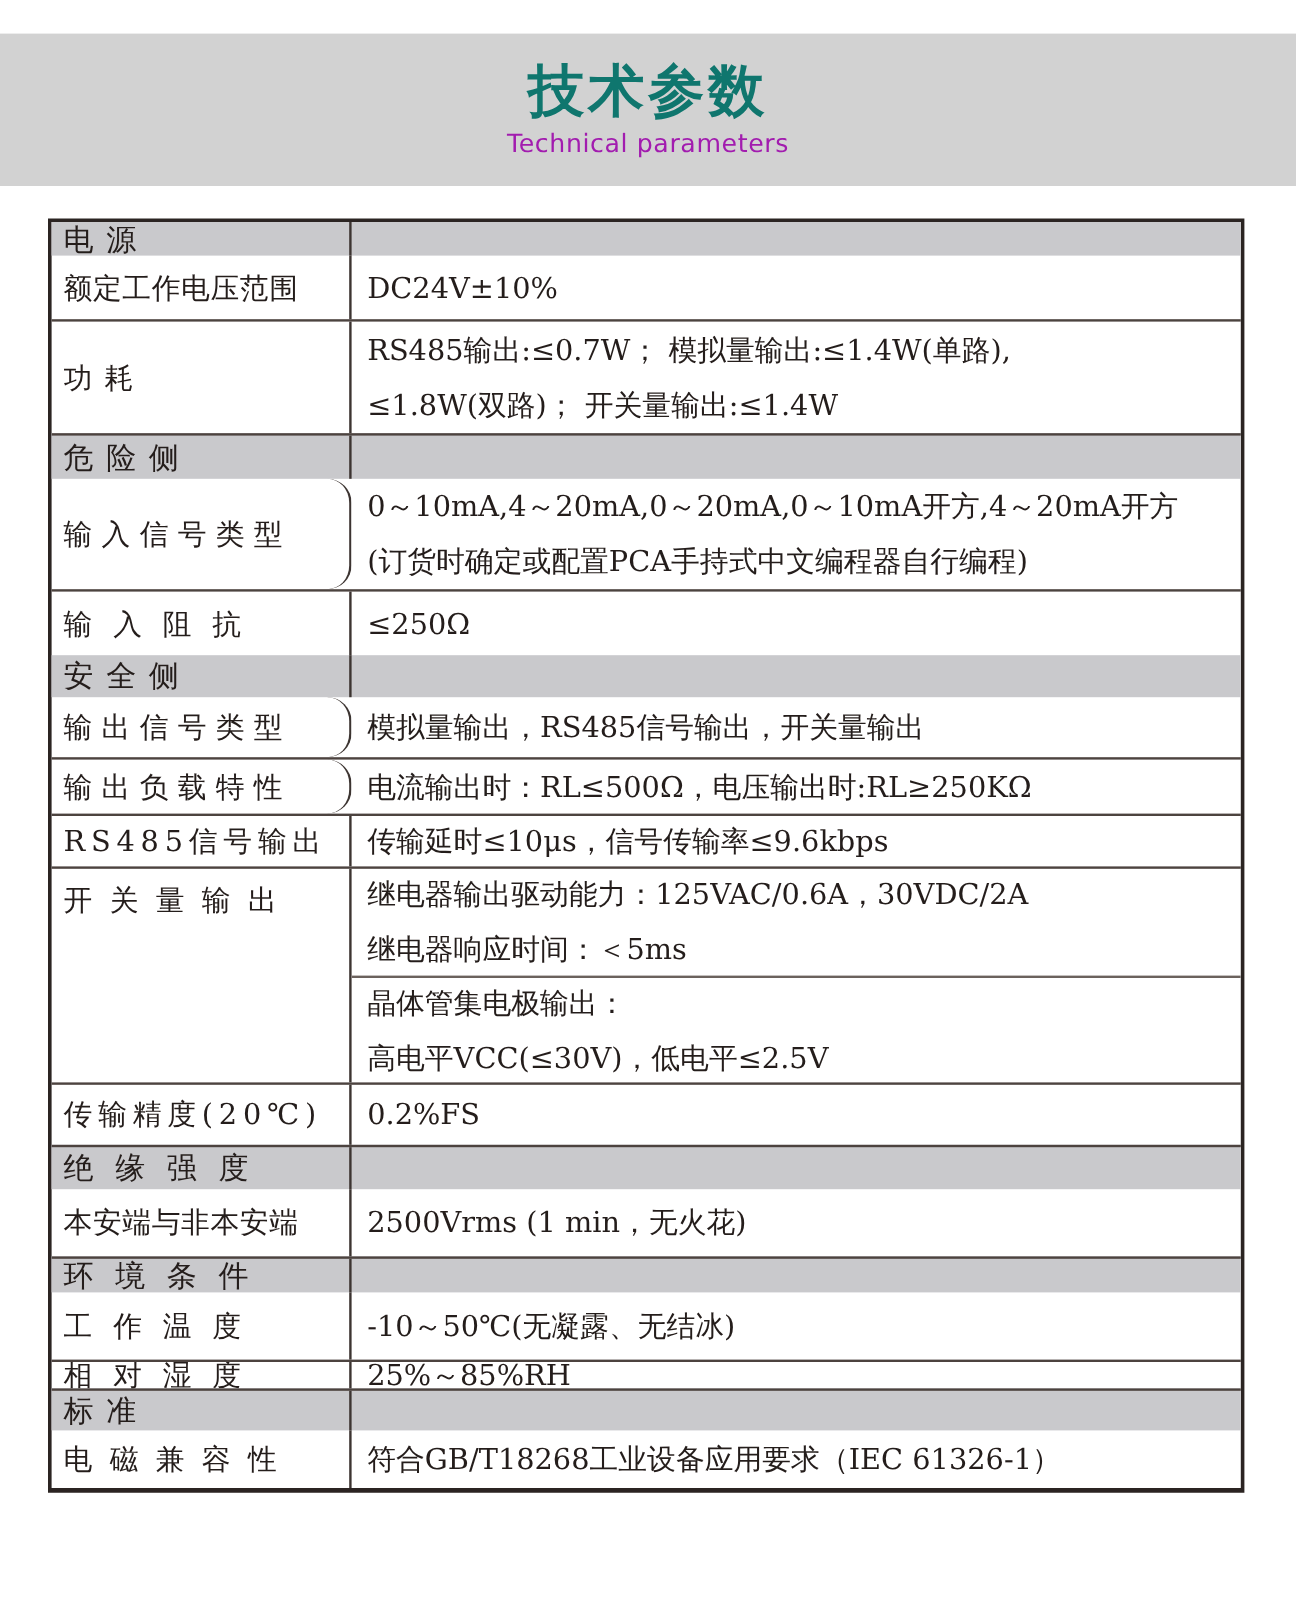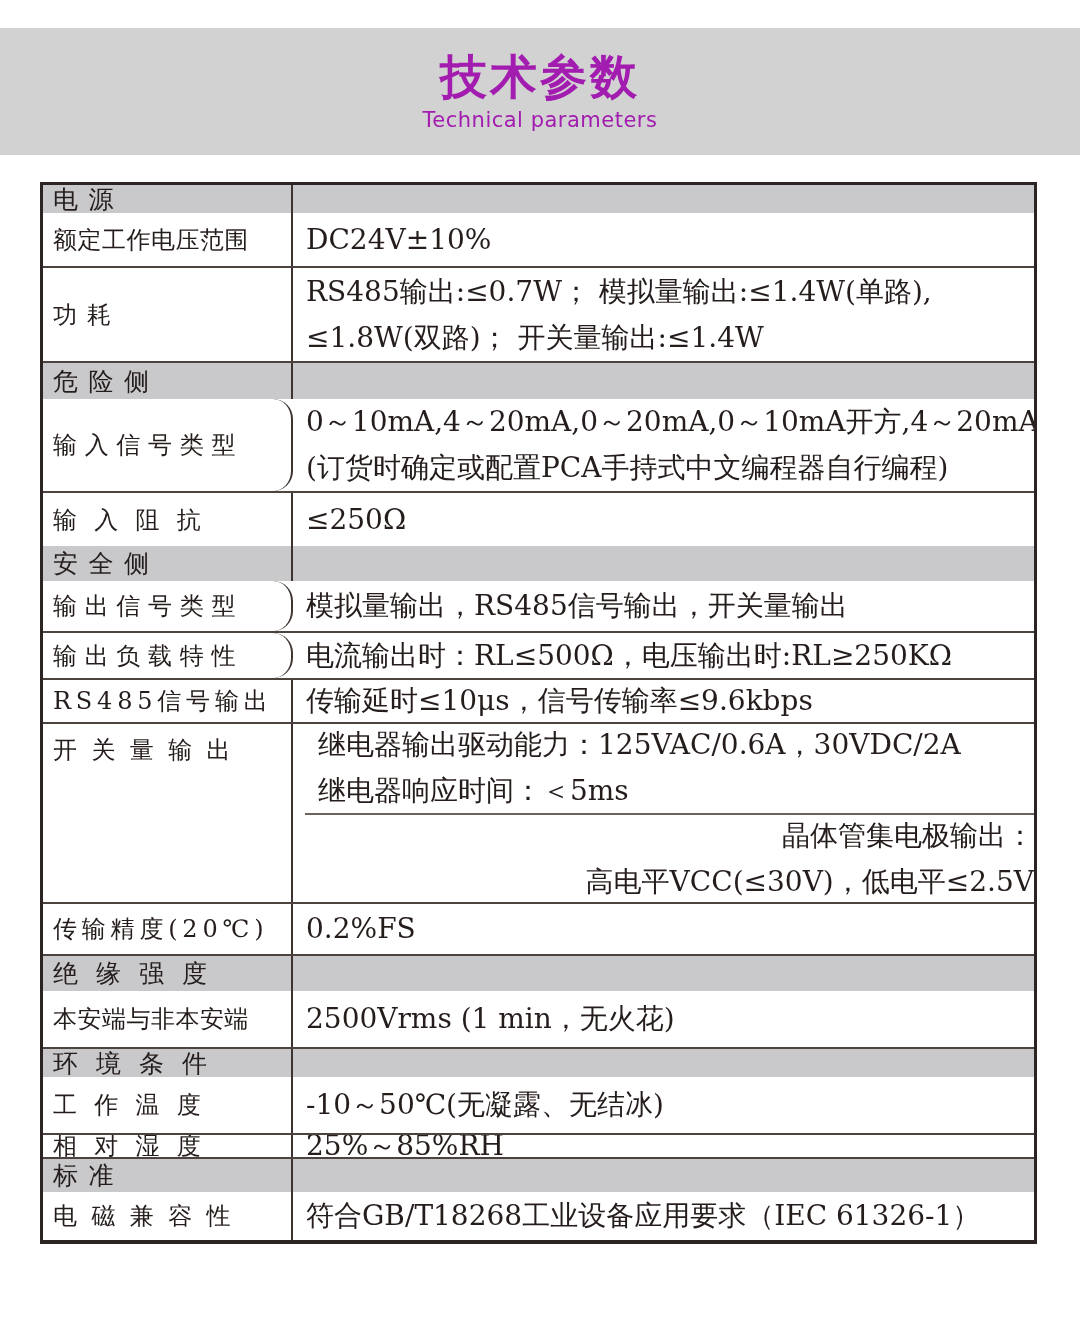--- a/index.html
+++ b/index.html
@@ -18,21 +18,21 @@
     text-align:center;
     box-sizing:border-box;
     padding-top:18px;
   }
   .title-zh{
     font-family:"DejaVu Sans","Liberation Sans",sans-serif;
     font-weight:700;
     font-size:47px;
     letter-spacing:3px;
     line-height:1.3;
-    color:#a21caf;
+    color:#0f766e;
   }
   .title-en{
     font-family:"DejaVu Sans","Liberation Sans",sans-serif;
     font-size:21px;
     letter-spacing:0.5px;
     color:#a21caf;
     margin-top:1px;
   }
   
   .spec-table{
@@ -59,34 +59,34 @@
   .cell-l.top{align-items:flex-start;padding-top:10px;}
   .section{background:#c9c9cc;}
   .section .cell-l{font-size:25px;}
   .cell-r{
     flex:1;
     box-sizing:border-box;
     display:flex;
     flex-direction:column;
     justify-content:center;
     padding-left:13px;
-    font-size:28px;
+    font-size:24px;
     overflow:hidden;
   }
-  .cell-r.split{padding-left:12px;}
+  .cell-r.split{padding-left:0;}
   .val{line-height:46px;white-space:nowrap;}
   .sub{
     height:90px;
     box-sizing:border-box;
     display:flex;
     flex-direction:column;
     justify-content:center;
     padding-left:13px;
   }
-  .sub.bt2{border-top:2px solid#6b625d;align-items:flex-end;}
+  .sub.bt2{border-top:2px solid#6b625d;}
   
   .ls-0 {letter-spacing:0.02em;}
   .ls-sm{letter-spacing:0.2em;}
   .ls-md{letter-spacing:0.32em;border-radius:20px;}
   .ls-5 {letter-spacing:0.6em;}
   .ls-4 {letter-spacing:0.72em;}
   .ls-lg{letter-spacing:0.42em;font-family:Liberation Mono, monospace;}
 </style>
 </head>
 <body>

